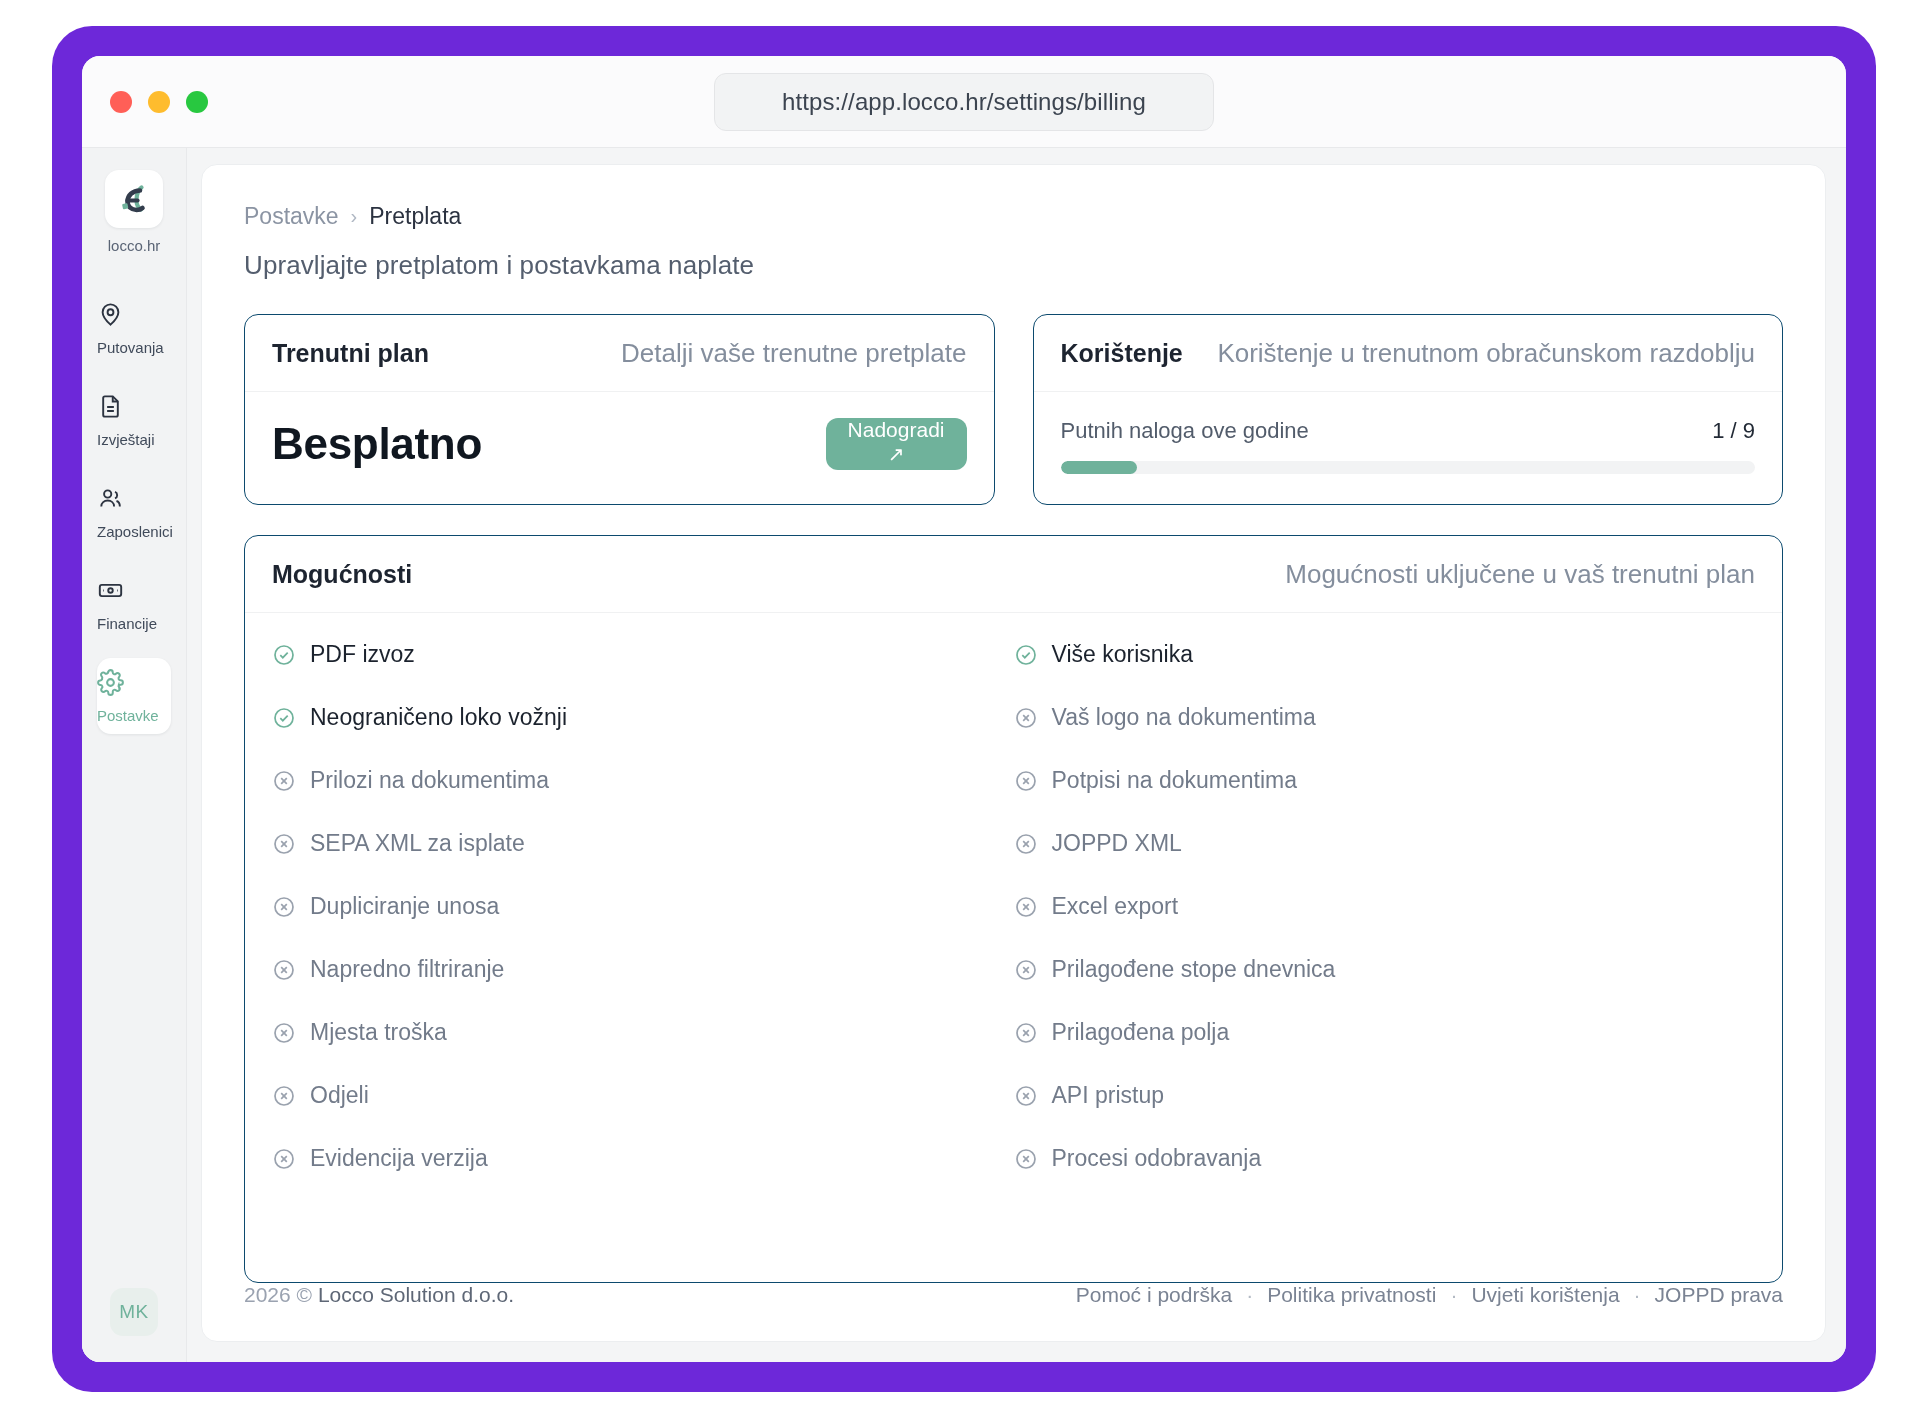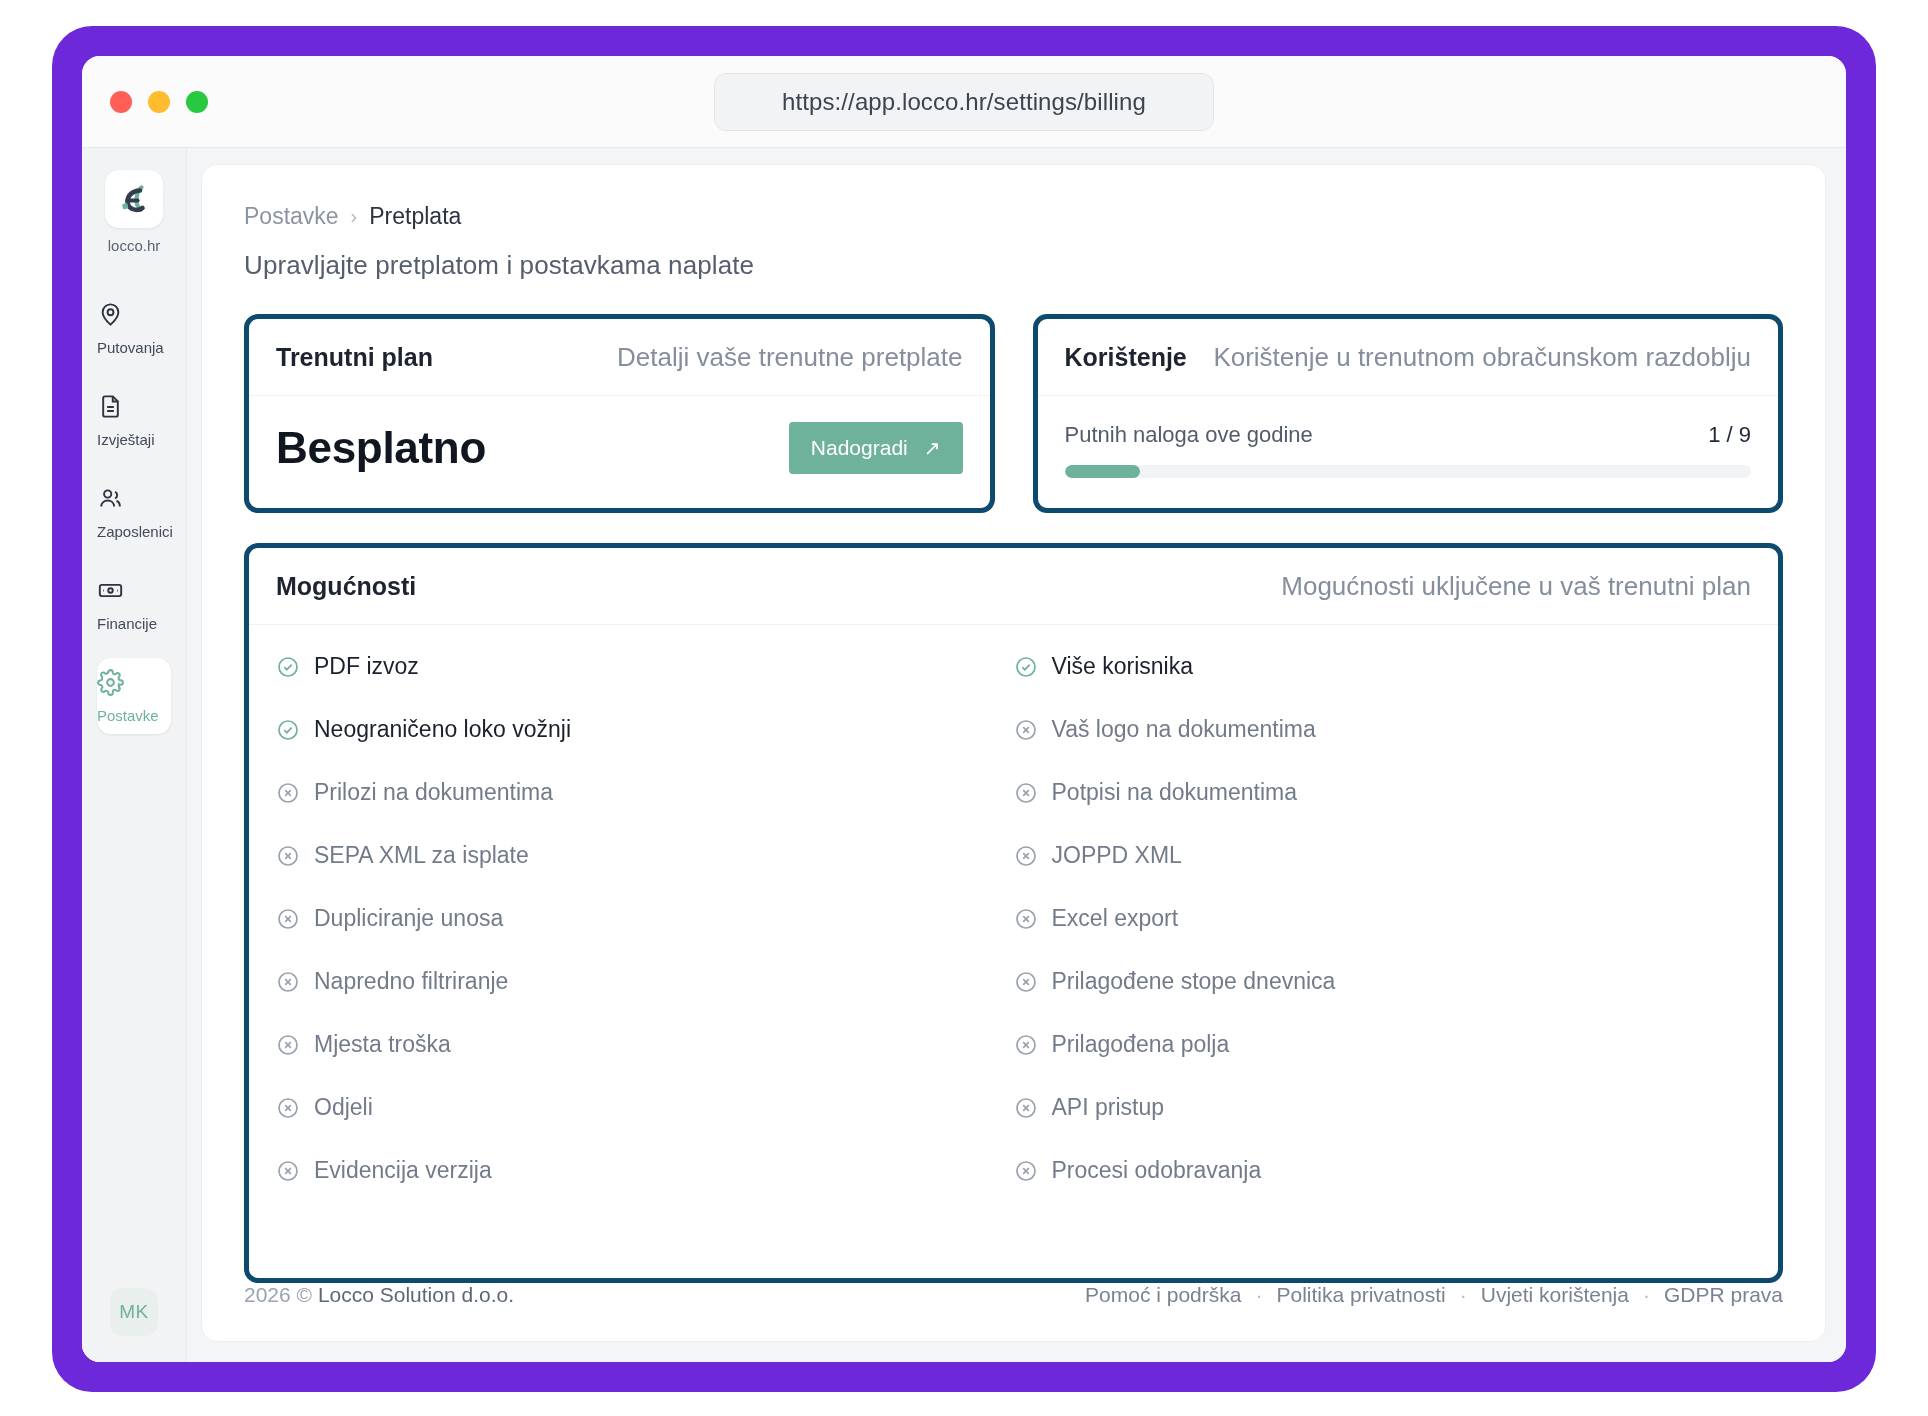--- a/index.html
+++ b/index.html
@@ -152,21 +152,21 @@
   }
 
   .row-cards {
     display: flex;
     gap: 38px;
     margin-top: 33px;
   }
   .card {
     flex: 1;
     background: #ffffff;
-    border: 5px solid #0c4a6e;
+    border: 1px solid #0c4a6e;
     border-radius: 14px;
     overflow: hidden;
   }
   .card-head {
     display: flex; align-items: baseline;
     padding: 23px 27px 22px;
     border-bottom: 1px solid #f0f1f2;
   }
   .card-title {
     font-size: 25px;
@@ -185,27 +185,28 @@
     font-size: 44px;
     font-weight: bold;
     color: #101720;
     letter-spacing: -.3px;
   }
   .upgrade-btn {
     margin-left: auto;
     background: #6fb29b;
     color: #ffffff;
     border: none;
-    border-radius: 4px;
+    border-radius: 12px;
     height: 52px;
     padding: 0 22px;
     font-size: 21px;
     font-family: "Liberation Sans", sans-serif;
-    display: flex; align-items: center; gap: 16px;
+    display: flex; align-items: center; 
     cursor: pointer;
+    flex-direction: column;
   }
   .upgrade-btn .arrow { font-size: 20px; }
 
   .usage-row { display: flex; align-items: flex-start; }
   .usage-label { font-size: 22px; color: #525c6b; }
   .usage-value { margin-left: auto; font-size: 22px; color: #222a36; }
   .bar-track {
     margin-top: 17px;
     height: 13px;
     background: #f2f3f4;
@@ -563,21 +564,21 @@
               <span class="year">2026 ©</span>
               <span>Locco Solution d.o.o.</span>
             </div>
             <div class="footer-links" id="footer-links">
                 <a href="#">Pomoć i podrška</a>
                 <span class="sep">·</span>
                 <a href="#">Politika privatnosti</a>
                 <span class="sep">·</span>
                 <a href="#">Uvjeti korištenja</a>
                 <span class="sep">·</span>
-                <a href="#">GDPR prava</a>
+                <a href="#">JOPPD prava</a>
               </div>
           </div>
 
         </div>
       </div>
     </div>
   </div>
 </div>
 
 </body></html>

